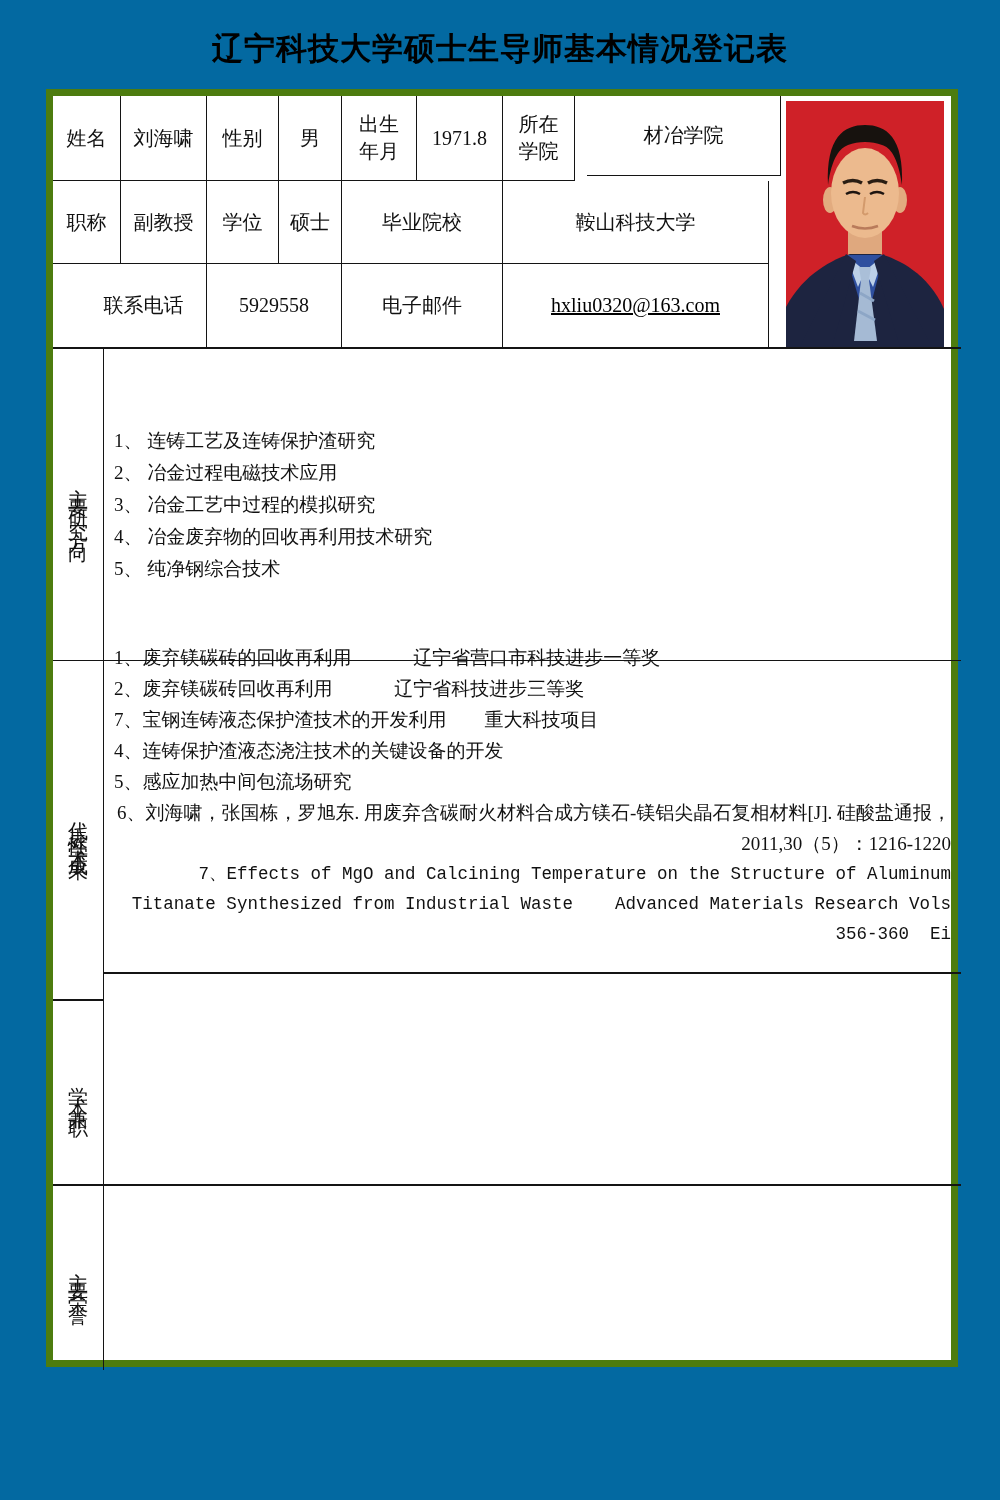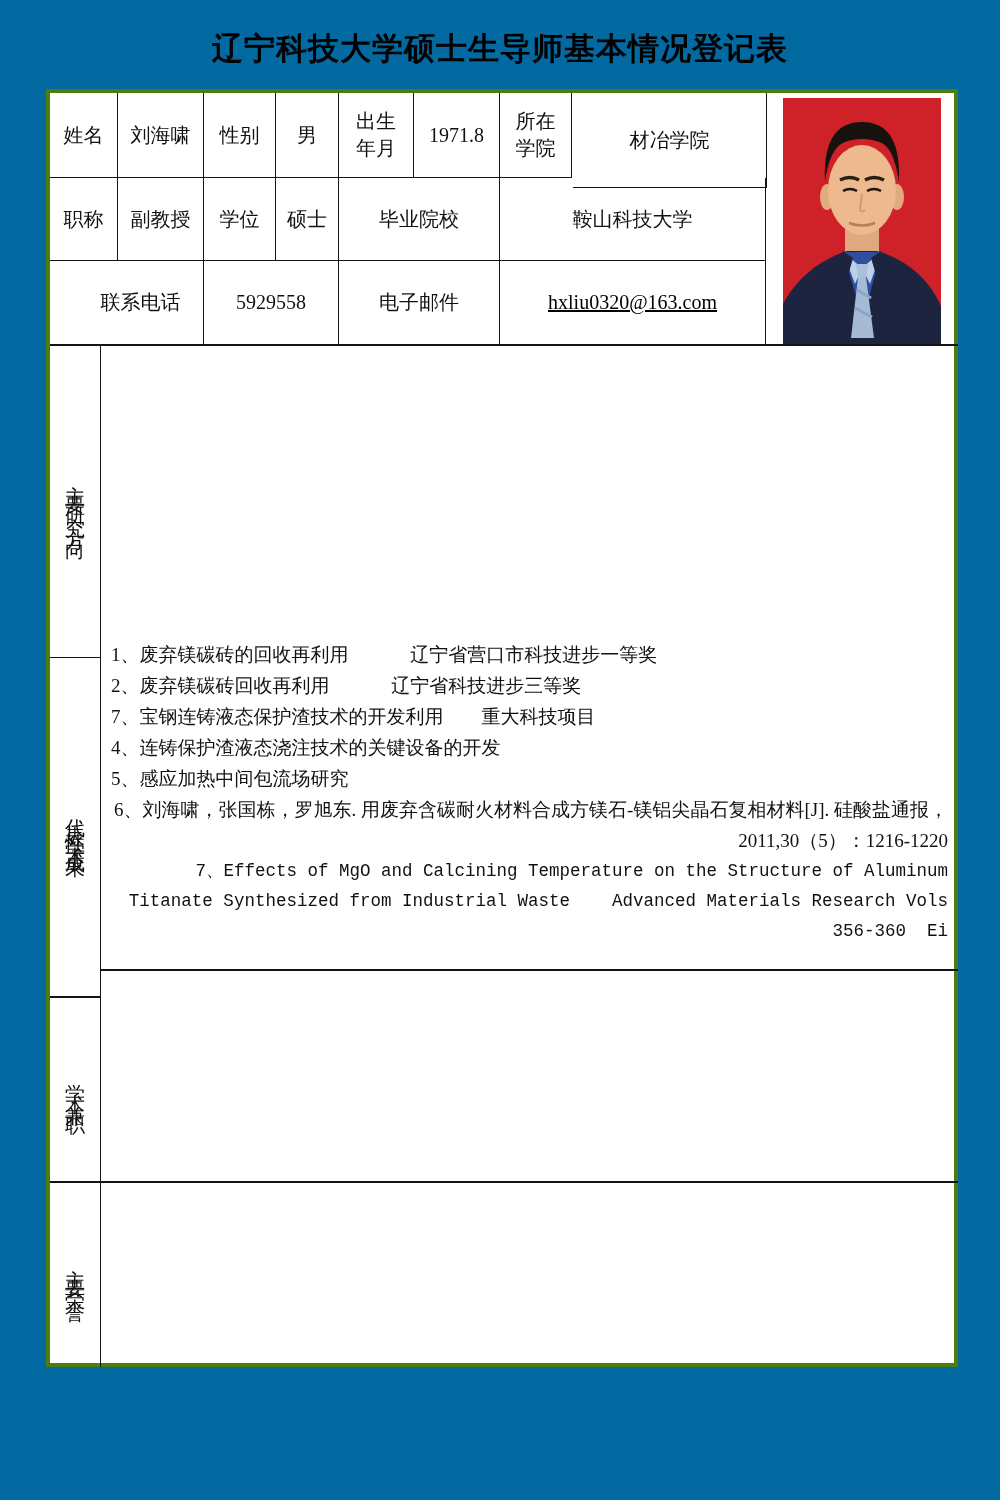--- a/index.html
+++ b/index.html
@@ -8,21 +8,21 @@
     font-family:"Liberation Serif","DejaVu Serif",serif;color:#111;
     overflow:hidden;
   }
   .doc-title{
     position:absolute;top:28px;left:0;width:100%;text-align:center;
     font-family:"DejaVu Sans","Liberation Sans",sans-serif;
     font-weight:900;font-size:31px;letter-spacing:1px;color:#000;
   }
   .tbl{
     position:absolute;left:46px;top:89px;width:912px;height:1278px;
-    border:4px solid #4d7c0f;box-sizing:border-box;background:#fff;
+    border:7px solid #4d7c0f;box-sizing:border-box;background:#fff;
   }
   .cell{
     position:absolute;box-sizing:border-box;
     border-right:1px solid #141414;border-bottom:1px solid #141414;
     display:flex;align-items:center;justify-content:center;
     font-size:20px;line-height:1.35;text-align:center;
   }
   .no-r{border-right:none;}
   .no-b{border-bottom:none;}
   .thick-b{border-bottom-width:2px;}
@@ -61,21 +61,21 @@
     <div class="cell" style="left:154px;top:0;width:72px;height:85px;">性别</div>
     <div class="cell" style="left:68px;top:0;width:86px;height:85px;">刘海啸</div>
     <div class="cell" style="left:226px;top:0;width:63px;height:85px;">男</div>
     <div class="cell" style="left:289px;top:0;width:75px;height:85px;">
       <span class="wrap2">出生年月</span>
     </div>
     <div class="cell" style="left:364px;top:0;width:86px;height:85px;">1971.8</div>
     <div class="cell" style="left:450px;top:0;width:72px;height:85px;">
       <span class="wrap2">所在学院</span>
     </div>
-    <div class="cell" style="left:523px;top:0;width:194px;height:95px;">材冶学院</div>
+    <div class="cell" style="left:534px;top:0;width:194px;height:80px;">材冶学院</div>
 
     <div class="cell no-r thick-b photo-cell" style="left:716px;top:0;width:192px;height:253px;">
       <svg class="photo-frame" viewBox="0 0 158 246">
         <rect x="0" y="0" width="158" height="246" fill="#cf2128"></rect>
 
         <rect x="62" y="112" width="34" height="52" fill="#dfa87e"></rect>
 
         <path d="M0,246 L0,206 C18,172 48,158 64,153 L94,153 C112,158 142,172 158,208 L158,246 Z" fill="#1d2440"></path>
 
         <polygon points="60,154 98,154 80,222" fill="#2e4f9f"></polygon>
@@ -119,20 +119,27 @@
     <div class="cell thick-b" style="left:0;top:168px;width:154px;height:85px;padding-left:28px;">联系电话</div>
     <div class="cell thick-b" style="left:154px;top:168px;width:135px;height:85px;">5929558</div>
     <div class="cell thick-b" style="left:289px;top:168px;width:161px;height:85px;">电子邮件</div>
     <div class="cell thick-b" style="left:450px;top:168px;width:266px;height:85px;">
       <span class="email-link">hxliu0320@163.com</span>
     </div>
 
     <div class="cell" style="left:0;top:253px;width:51px;height:312px;">
       <span class="vlabel">主要研究方向</span>
     </div>
+    <div class="cell no-r content-cell content-center" style="left:51px;top:253px;width:857px;height:312px;">
+      <div class="r-line">1、 连铸工艺及连铸保护渣研究</div>
+      <div class="r-line">2、 冶金过程电磁技术应用</div>
+      <div class="r-line">3、 冶金工艺中过程的模拟研究</div>
+      <div class="r-line">4、 冶金废弃物的回收再利用技术研究</div>
+      <div class="r-line">5、 纯净钢综合技术</div>
+    </div>
 
     <div class="cell thick-b" style="left:0;top:565px;width:51px;height:340px;">
       <span class="vlabel tight">代表性学术成果</span>
     </div>
     <div class="cell no-r thick-b content-cell" style="left:51px;top:538px;width:857px;height:340px;text-align:right;">
       <div class="a-line">1、废弃镁碳砖的回收再利用             辽宁省营口市科技进步一等奖</div>
       <div class="a-line">2、废弃镁碳砖回收再利用             辽宁省科技进步三等奖</div>
       <div class="a-line">7、宝钢连铸液态保护渣技术的开发利用        重大科技项目</div>
       <div class="a-line">4、连铸保护渣液态浇注技术的关键设备的开发</div>
       <div class="a-line">5、感应加热中间包流场研究</div>

